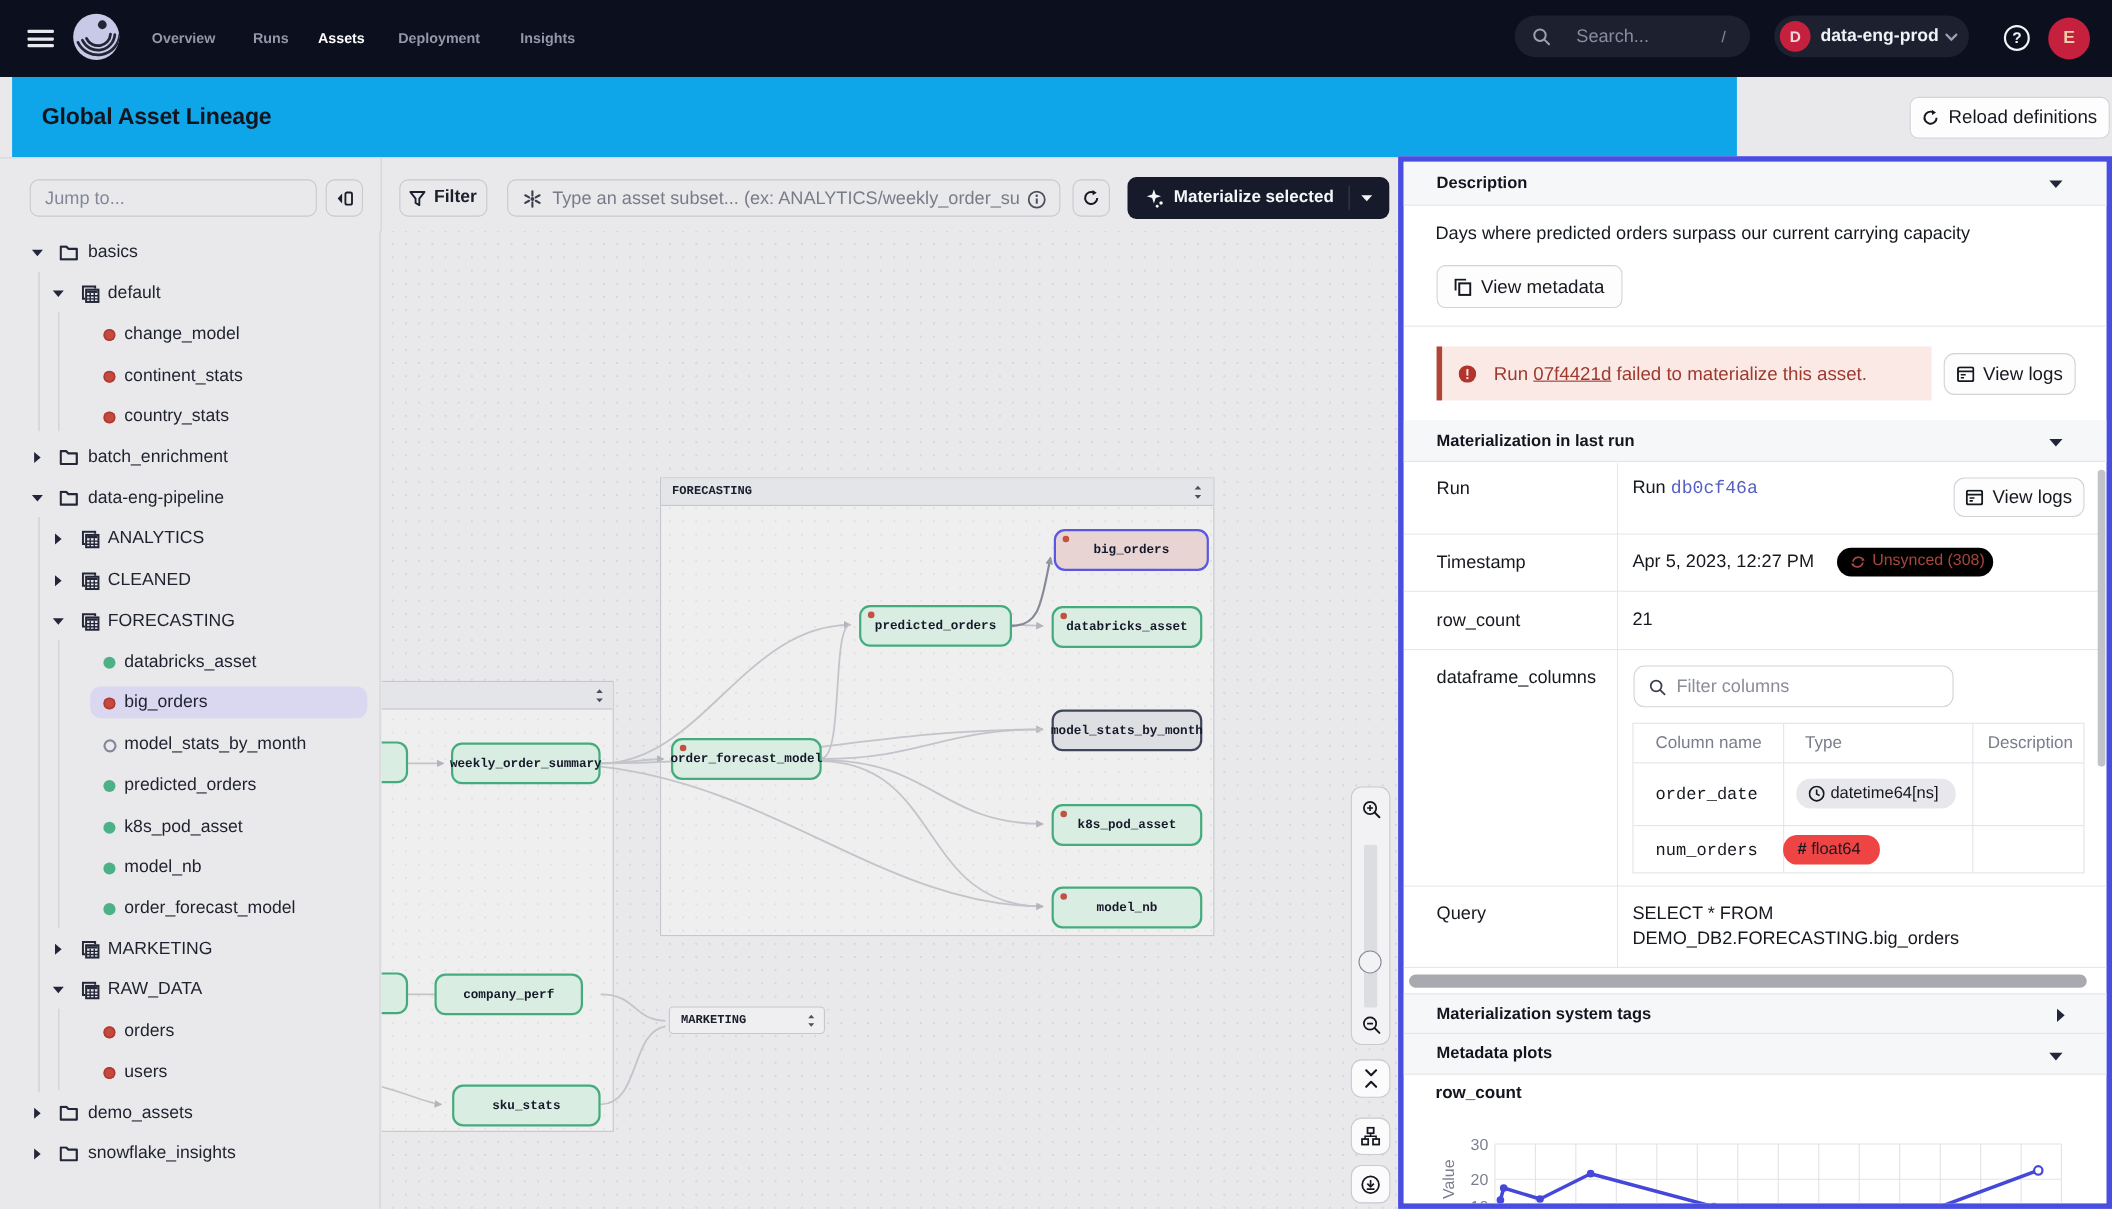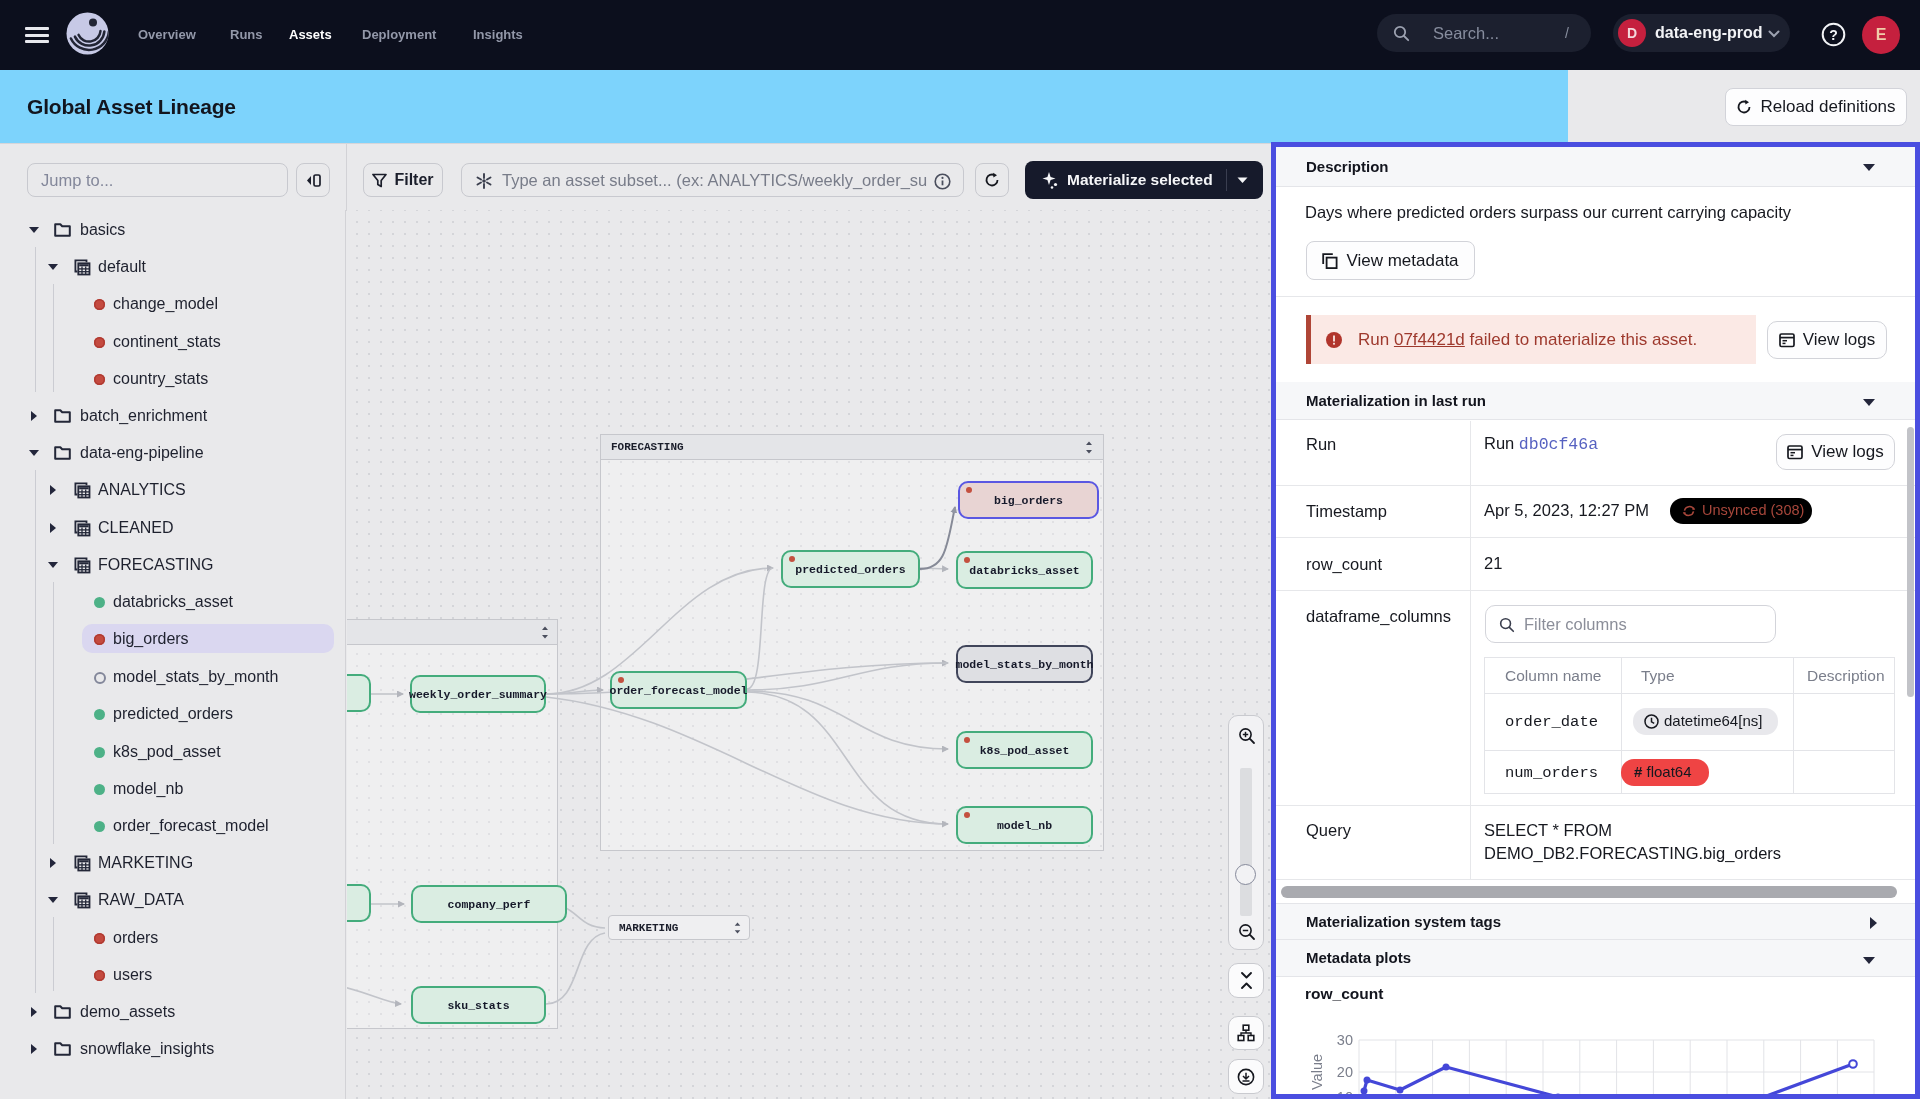--- a/index.html
+++ b/index.html
@@ -14,21 +14,21 @@
 #hamb { position:absolute; left:25px; top:27px; width:24px; height:16px; }
 #hamb div { position:absolute; left:0; width:24px; height:3px; background:#E8E9EE; border-radius:1px; }
 #searchbox { position:absolute; left:1377px; top:14px; width:214px; height:38px; background:#1C202F; border-radius:19px; }
 #searchbox .ph { position:absolute; left:41px; top:0; line-height:38px; color:#878D9E; font-size:16.5px;margin-left:15px; }
 #searchbox .slash { position:absolute; right:22px; top:0; line-height:38px; color:#8A90A0; font-size:14px; }
 #deploypill { position:absolute; left:1613px; top:14px; width:177px; height:38px; background:#1C202F; border-radius:19px; }
 #deploypill .dcirc { position:absolute; left:5px; top:5px; width:28px; height:28px; border-radius:50%; background:#C5203E; color:#F4D7DB; font-size:14px; font-weight:700; text-align:center; line-height:28px; }
 #deploypill .dname { position:absolute; left:42px; top:0; line-height:38px; color:#F2F3F6; font-size:16px; font-weight:600; }
 #avatar { position:absolute; left:1862px; top:16px; width:38px; height:38px; border-radius:50%; background:#C5203E; color:#F0CDA9; font-size:16px; font-weight:700; text-align:center; line-height:38px; }
 
-#pagehead { position:absolute; left:0; top:70px; width:1568px; height:73px; background:#7dd3fc; }
+#pagehead { position:absolute; left:11px; top:70px; width:1568px; height:73px; background:#0ea5e9; }
 #pagehead h1 { position:absolute; left:27px; top:25px; font-size:21px; font-weight:700; color:#13151E; letter-spacing:-0.2px; }
 .btn { display:inline-flex; align-items:center; justify-content:center; gap:8px; background:#FDFDFE; border:1px solid #D2D3D9; border-radius:8px; color:#16181F; font-size:17px; font-family:"Liberation Sans",sans-serif; }
 #reloadbtn { position:absolute; left:1725px; top:18px; width:182px; height:38px; }
 
 #toolbar { position:absolute; left:0; top:143px; width:1920px; height:67px; background:#E9E9EB; border-top:1px solid #D6D6DA; }
 #jumpto { position:absolute; left:27px; top:19px; width:261px; height:34px; border:1px solid #C8C9CF; border-radius:8px; color:#83879333; }
 #jumpto span { position:absolute; left:13px; top:0; line-height:32px; font-size:16.5px; color:#83879A; }
 .toolbtn { position:absolute; border:1px solid #C8C9CF; border-radius:8px; background:transparent; display:flex; align-items:center; justify-content:center; gap:7px; font-size:16px; font-weight:700; color:#1B1E2B; }
 #collapsebtn { left:296px; top:19px; width:34px; height:34px; }
 #sep1 { position:absolute; left:346px; top:0; width:1px; height:67px; background:#D2D2D6; }
@@ -417,21 +417,21 @@
   <div class="node" style="left:-19px;top:464px;width:43px"></div>
   <div class="node" style="left:63px;top:465px;width:136px">weekly_order_summary</div>
   <div class="node" style="left:263px;top:461px;width:137px"><i class="cdot"></i>order_forecast_model</div>
   <div class="node" style="left:434px;top:340px;width:139px"><i class="cdot"></i>predicted_orders</div>
   <div class="node sel" style="left:611px;top:271px;width:141px"><i class="cdot"></i>big_orders</div>
   <div class="node" style="left:609px;top:341px;width:137px"><i class="cdot"></i>databricks_asset</div>
   <div class="node gray" style="left:609px;top:435px;width:137px">model_stats_by_month</div>
   <div class="node" style="left:609px;top:521px;width:137px"><i class="cdot"></i>k8s_pod_asset</div>
   <div class="node" style="left:609px;top:596px;width:137px"><i class="cdot"></i>model_nb</div>
   <div class="node" style="left:-19px;top:674px;width:43px"></div>
-  <div class="node" style="left:64px;top:675px;width:156px">company_perf</div>
+  <div class="node" style="left:48px;top:675px;width:135px">company_perf</div>
   <div class="node" style="left:64px;top:776px;width:135px">sku_stats</div>
   <div class="gbox" style="left:261px;top:705px;width:142px;height:25px;background:#EFEFF1;border-radius:4px">
     <span style="position:absolute;left:10px;top:0;line-height:24px;font-family:'Liberation Mono',monospace;font-weight:700;font-size:11px;color:#1B1E2B">MARKETING</span>
     <svg class="abs" style="right:6px;top:6px" width="11" height="12" viewBox="0 0 12 13">
           <path d="M6 0.5 L3 4 H9 Z" fill="#4A4E5D"></path>
           <path d="M6 12.5 L3 9 H9 Z" fill="#4A4E5D"></path>
         </svg>
   </div>
 
   <div class="abs" style="left:881px;top:505px;width:36px;height:235px;background:#F2F2F4;border:1px solid #C9CACF;border-radius:10px">

